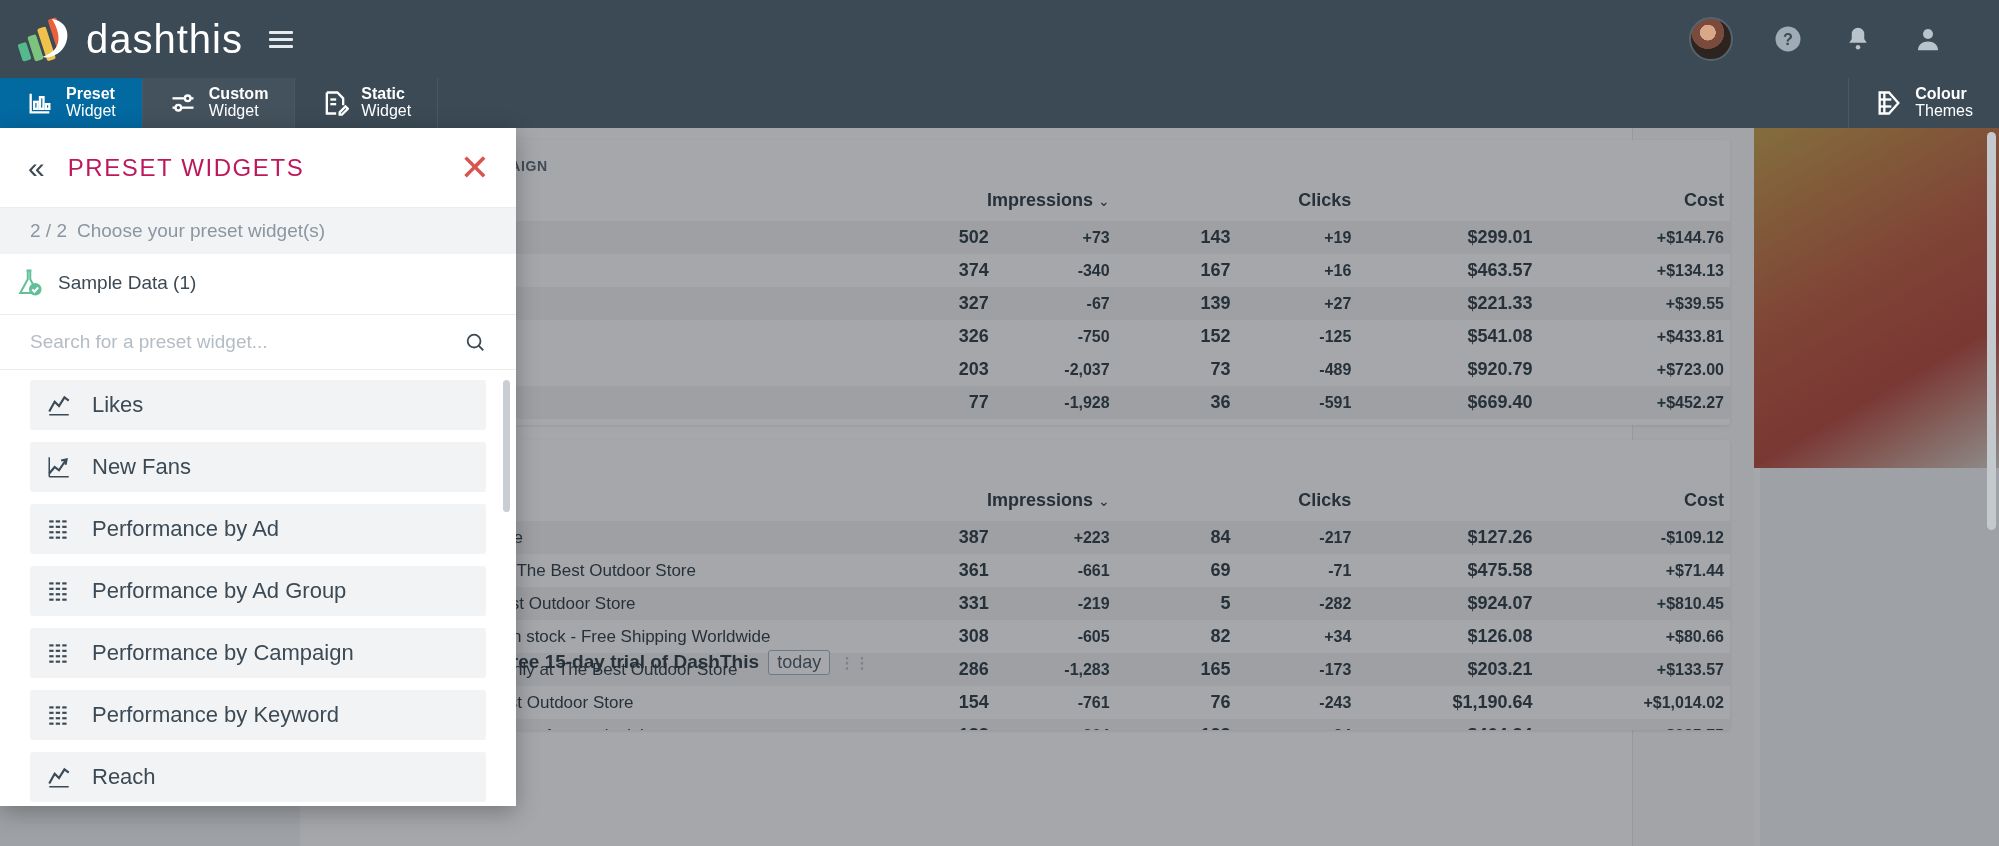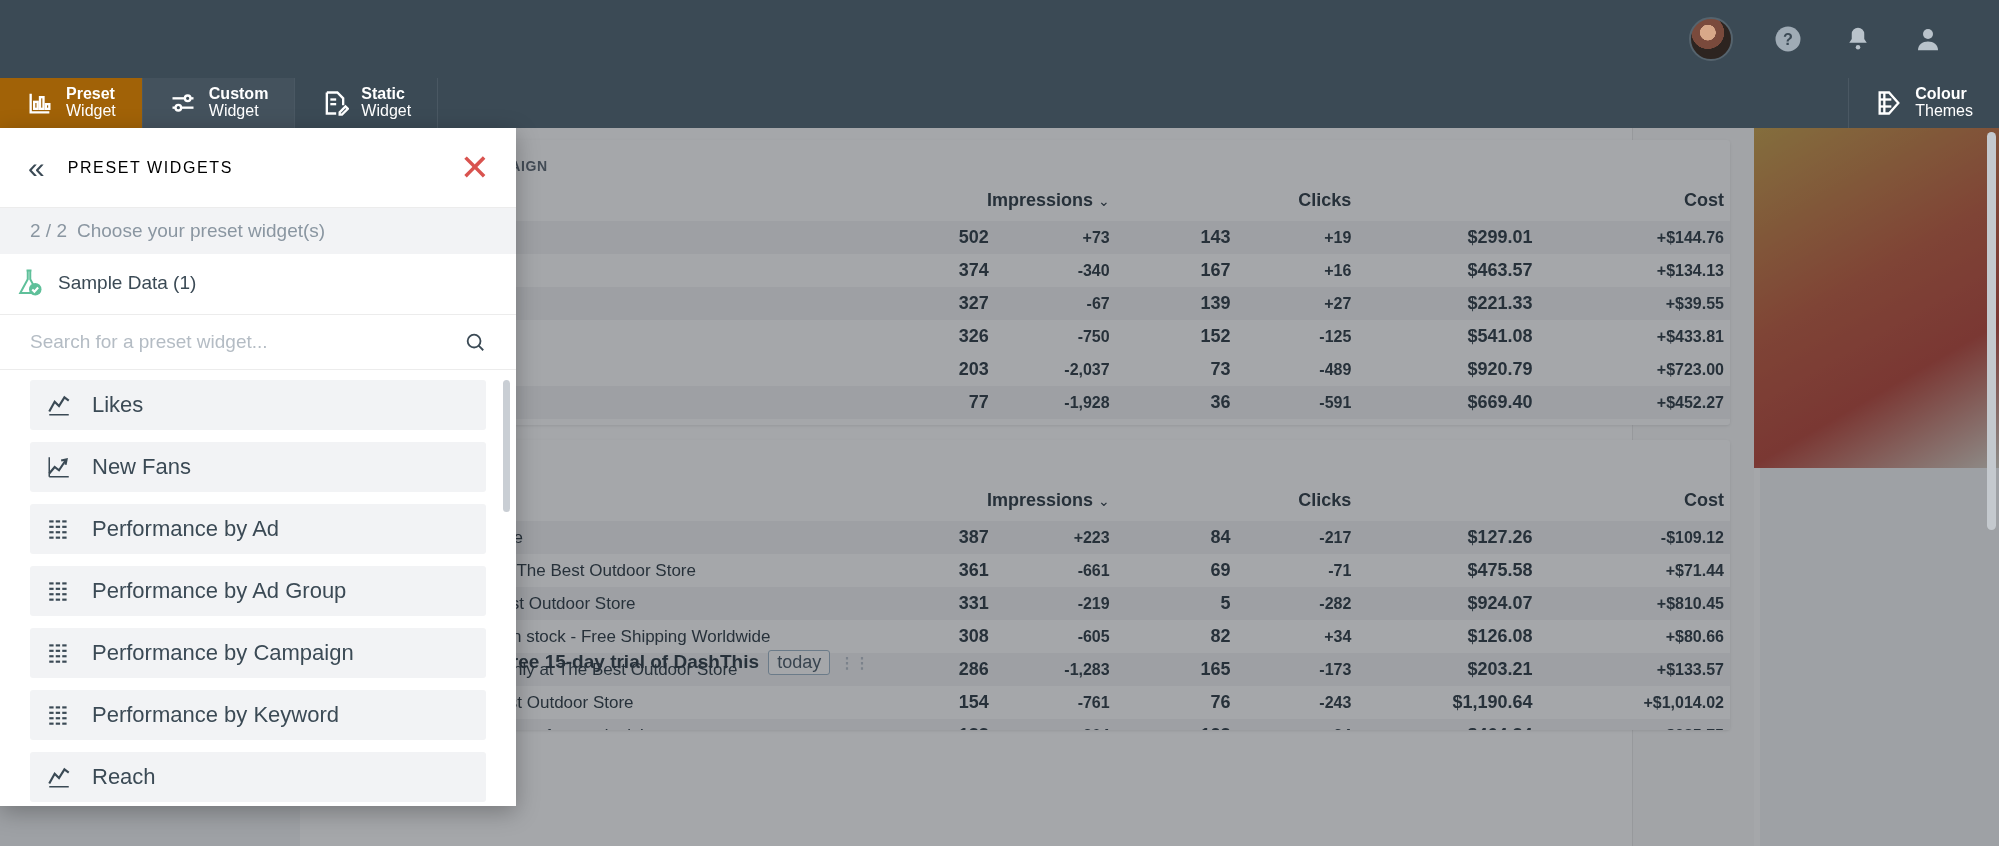--- a/index.html
+++ b/index.html
@@ -97,42 +97,42 @@
 
   
   .navbar {
     position: absolute; left: 0; top: 78px; width: 1999px; height: 50px;
     background: #3b4a55; display: flex; align-items: stretch;
   }
   .tab {
     display: flex; align-items: center; gap: 12px; padding: 0 26px;
     color: #ffffff; cursor: pointer; border-right: 1px solid #4a5863;
   }
-  .tab.active { background: #a16207; }
+  .tab.active { background: #0369a1; }
   .tab.hovered { background: #44525d; }
   .tab .tlines { line-height: 1.05; }
   .tab .t1 { font-size: 16px; font-weight: 700; }
   .tab .t2 { font-size: 16px; font-weight: 400; }
   .tab svg { width: 28px; height: 28px; fill: none; stroke: #ffffff; stroke-width: 2; }
   .tab-right { margin-left: auto; border-right: none; border-left: 1px solid #4a5863; }
 
   
   .panel {
     position: absolute; left: 0; top: 128px; width: 516px; height: 678px;
     background: #ffffff; box-shadow: 0 6px 22px rgba(0,0,0,.28);
     display: flex; flex-direction: column; z-index: 40;
   }
   .panel-head {
     height: 80px; display: flex; align-items: center; padding: 0 28px;
     border-bottom: 1px solid #ececec; position: relative;
   }
   .chev { color: #3b4a55; font-size: 30px; letter-spacing: -3px; cursor: pointer; }
   .panel-title {
-    margin-left: 26px; font-size: 16px; letter-spacing: 1.6px;
-    color: #000000; font-weight: 400;
+    margin-left: 26px; font-size: 24px; letter-spacing: 1.6px;
+    color: #be185d; font-weight: 400;
   }
   .close-x {
     position: absolute; right: 26px; top: 50%; transform: translateY(-50%);
     font-size: 36px; color: #d9534f; cursor: pointer; line-height: 1; font-weight: 300;
   }
   .step-bar {
     background: #f2f3f5; padding: 12px 30px; display: flex; align-items: center; gap: 10px;
   }
   .step-num { font-size: 19px; color: #8a96a1; }
   .step-txt { font-size: 19px; color: #8a96a1; }
@@ -358,20 +358,35 @@
       <span class="drag-dots">⋮⋮</span>
       <span>CTA: Sign up for your free 15-day trial of DashThis</span>
       <span class="cta-chip">today</span>
       <span class="drag-dots">⋮⋮</span>
     </div>
   </div>
 
   <div class="veil"></div>
 
   <div class="topbar">
+    <div class="brand">
+      <svg width="56" height="52" viewBox="0 0 56 52">
+        <rect x="2" y="30" width="9" height="18" rx="2" fill="#56b98c" transform="rotate(-18 6 39)"></rect>
+        <rect x="13" y="22" width="9" height="26" rx="2" fill="#7cc47d" transform="rotate(-18 17 35)"></rect>
+        <rect x="24" y="14" width="9" height="34" rx="2" fill="#f0c24b" transform="rotate(-18 28 31)"></rect>
+        <rect x="34" y="5" width="9" height="30" rx="2" fill="#e8603c" transform="rotate(-18 38 20)"></rect>
+        <path d="M34 6 C48 8 52 20 48 30 C44 41 32 46 24 44 C30 42 38 38 40 30 C42 22 38 12 34 6 Z" fill="#ffffff"></path>
+      </svg>
+      <span class="brand-word">dashthis</span>
+      <span class="hamburger">
+        <span></span>
+          <span></span>
+          <span></span>
+      </span>
+    </div>
 
     <div class="top-right">
       <div class="avatar"></div>
       <svg class="ic" viewBox="0 0 24 24">
         <circle cx="12" cy="12" r="10" fill="#9fabb5"></circle>
         <text x="12" y="17" font-size="13" font-weight="bold" text-anchor="middle" fill="#3b4a55" font-family="Liberation Sans, sans-serif">?</text>
       </svg>
       <svg class="ic" viewBox="0 0 24 24">
         <path d="M12 3a5 5 0 0 0-5 5v4l-2 3h14l-2-3V8a5 5 0 0 0-5-5z" fill="#b9c3cb"></path>
         <circle cx="12" cy="18.5" r="1.8" fill="#b9c3cb"></circle>

